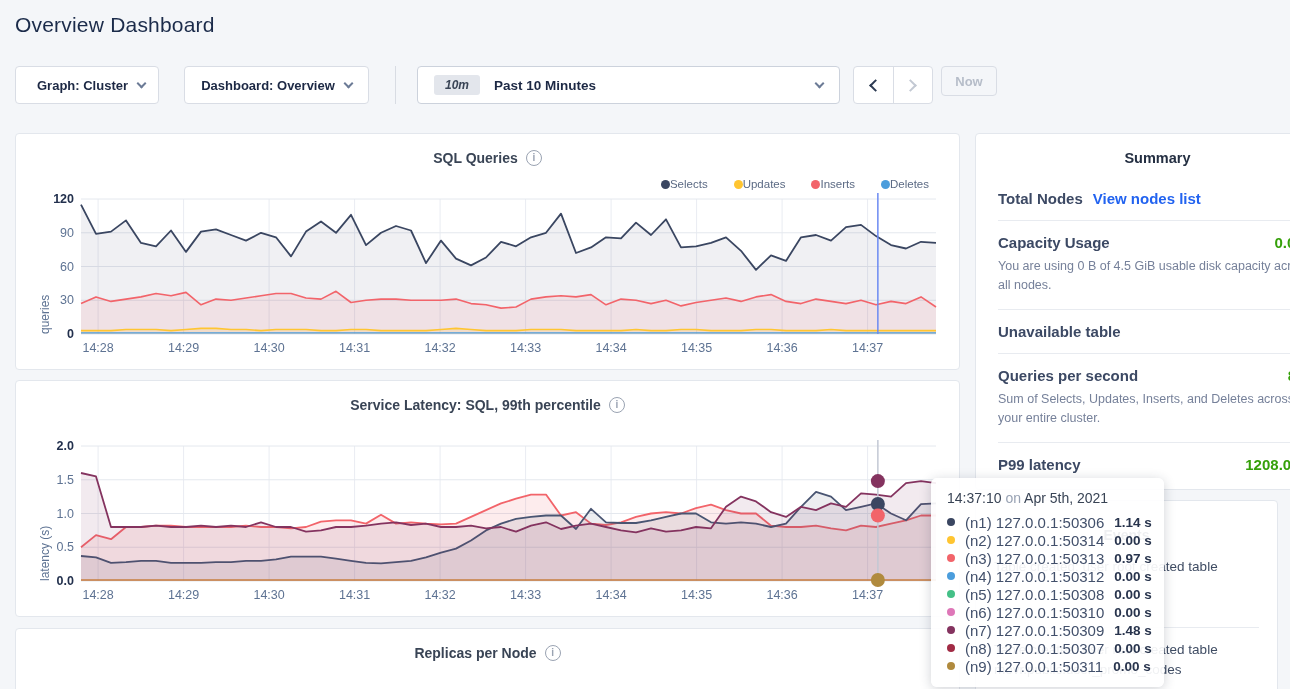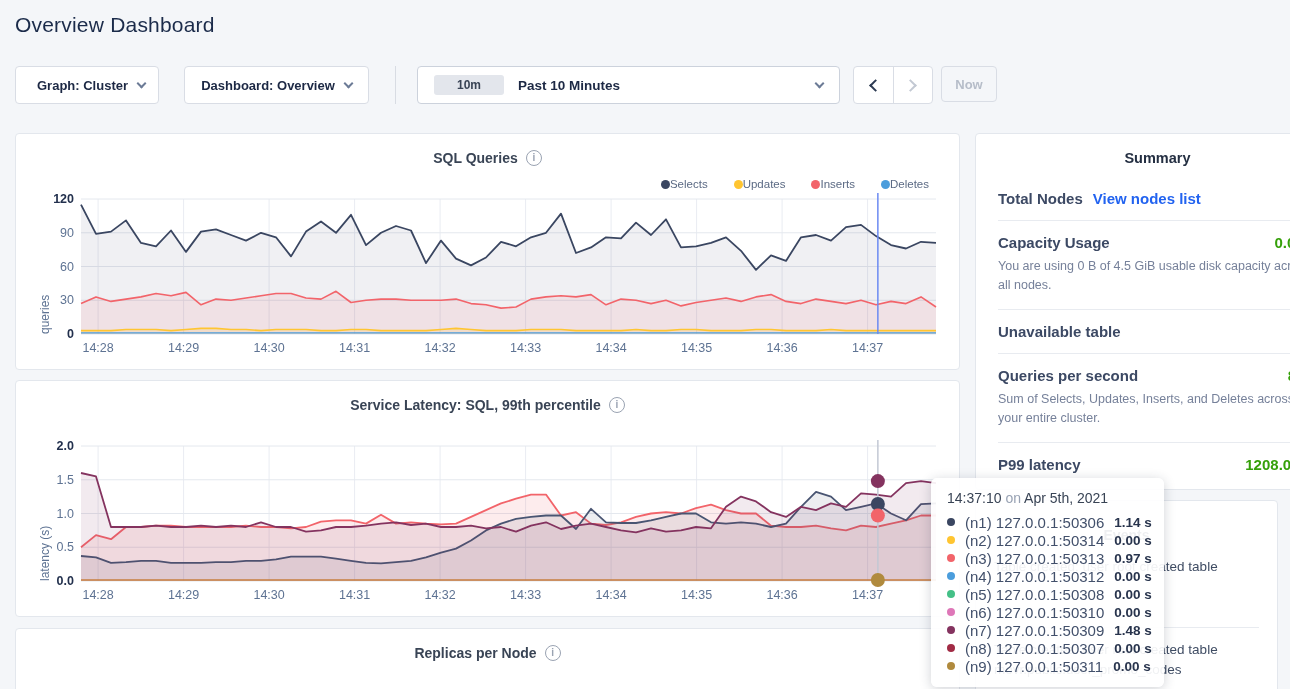--- a/index.html
+++ b/index.html
@@ -9,30 +9,30 @@
   .page-title { position:absolute; left:15px; top:13px; font-size:21px; font-weight:500; color:#1b2b4a; letter-spacing:.2px; }
 
   
   .btn { background:#fff; border:1px solid #d9dde5; border-radius:4px; display:flex; align-items:center; justify-content:center; cursor:pointer; }
   .dd { position:absolute; top:66px; height:38px; font-size:13px; font-weight:bold; color:#1c2844; gap:10px; }
   #dd-graph { left:15px; width:144px;padding-left:8px; }
   #dd-dashboard { left:184px; width:185px; }
   .chev { width:7px; height:7px; border-right:2px solid #6c7b96; border-bottom:2px solid #6c7b96; transform:rotate(45deg); margin-top:-4px; }
   .tool-divider { position:absolute; left:395px; top:66px; width:1px; height:38px; background:#d8dce3; }
   #time-picker { position:absolute; left:417px; top:66px; width:423px; height:38px; padding:0 16px; justify-content:flex-start; border-color:#ccd2dc; }
-  .range-badge { background:#e3e6ec; border-radius:3px; font-size:12px; font-weight:bold; color:#394455; padding:3px 23px; margin-right:14px; }
+  .range-badge { background:#e3e6ec; border-radius:3px; font-size:12px; font-weight:bold; color:#394455; padding:3px 11px; margin-right:14px;font-style:italic; }
   .range-title { font-size:13.5px; font-weight:bold; color:#1c2844; }
   #time-picker .chev { margin-left:auto; }
   .arrow-group { position:absolute; left:853px; top:66px; width:80px; height:38px; display:flex; background:#fff; border:1px solid #d9dde5; border-radius:4px; overflow:hidden; }
   .arrow-btn { flex:1; display:flex; align-items:center; justify-content:center; cursor:pointer; }
   .arrow-btn + .arrow-btn { border-left:1px solid #d9dde5; }
   .arr { width:9px; height:9px; border-right:2.5px solid #2c3a52; border-bottom:2.5px solid #2c3a52; }
   .arr.left  { transform:rotate(135deg); margin-left:4px; }
   .arr.right { transform:rotate(-45deg); border-color:#c3c9d3; margin-right:4px; }
-  #now-btn { position:absolute; left:941px; top:66px; width:56px; height:36px; background:transparent; font-size:13px; font-weight:bold; color:#b6bdc9; }
+  #now-btn { position:absolute; left:941px; top:66px; width:56px; height:30px; background:transparent; font-size:13px; font-weight:bold; color:#b6bdc9; }
 
   
   .card { position:absolute; background:#fff; border:1px solid #e3e7ed; border-radius:4px; }
   #card-sql      { left:15px;  top:133px; width:945px; height:237px; }
   #card-latency  { left:15px;  top:380px; width:945px; height:237px; }
   #card-replicas { left:15px;  top:628px; width:945px; height:120px; }
   #card-summary  { left:975px; top:133px; width:365px; height:357px; padding:16px 22px; }
   #card-events   { left:975px; top:500px; width:303px; height:230px; padding:26px 18px 0; overflow:hidden; }
 
   .chart-title-row { display:flex; align-items:center; justify-content:center; gap:8px; padding-top:16px; }

